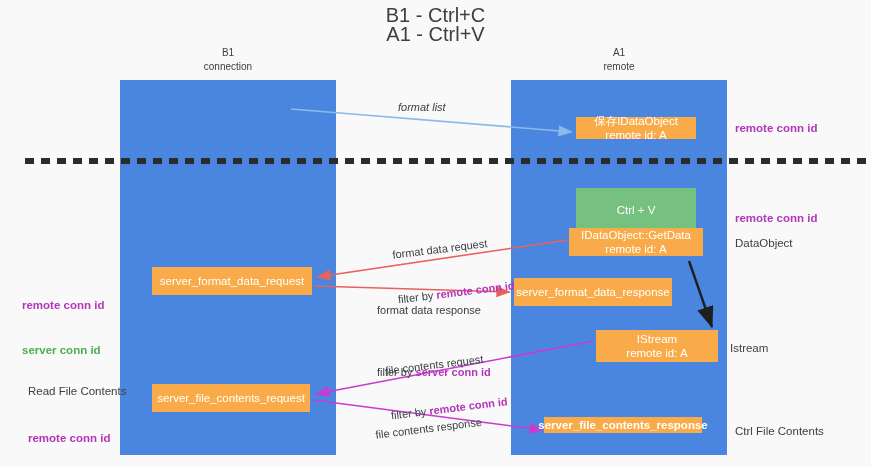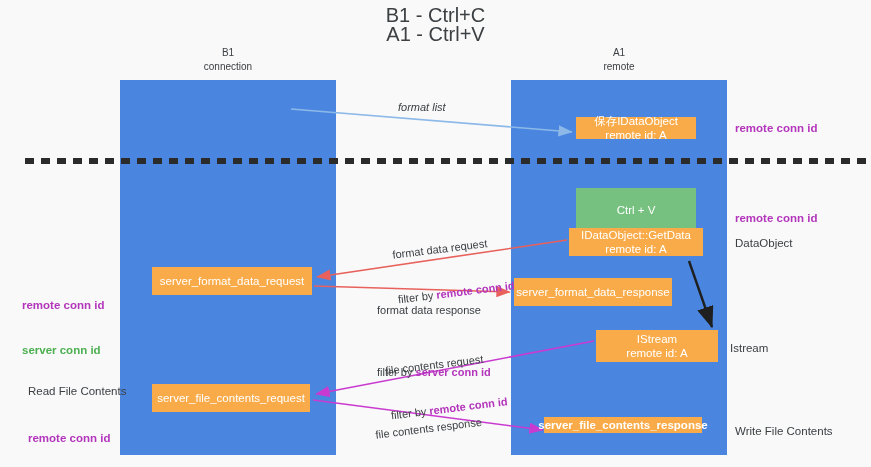--- a/index.html
+++ b/index.html
@@ -147,21 +147,21 @@
 remote id: A</div>
   <div class="abs node orange" id="n-sfcreq">server_file_contents_request</div>
   <div class="abs node orange" id="n-sfcres">server_file_contents_response</div>
 
   <div class="abs" id="dashed"></div>
 
   <div class="abs side pink" id="s-remote1">remote conn id</div>
   <div class="abs side pink" id="s-remote2">remote conn id</div>
   <div class="abs side plain" id="s-dataobject">DataObject</div>
   <div class="abs side plain" id="s-istream">Istream</div>
-  <div class="abs side plain" id="s-write">Write File Contents</div>
+  <div class="abs side plain" id="s-write">Ctrl File Contents</div>
 
   <div class="abs side" id="s-left-ids">
     <div class="pink">remote conn id</div>
     <div class="green-t">server conn id</div>
   </div>
 
   <div class="abs side plain" id="s-read">Read File Contents</div>
   <div class="abs side" id="s-left-ids2">
     <div class="pink">remote conn id</div>
     

